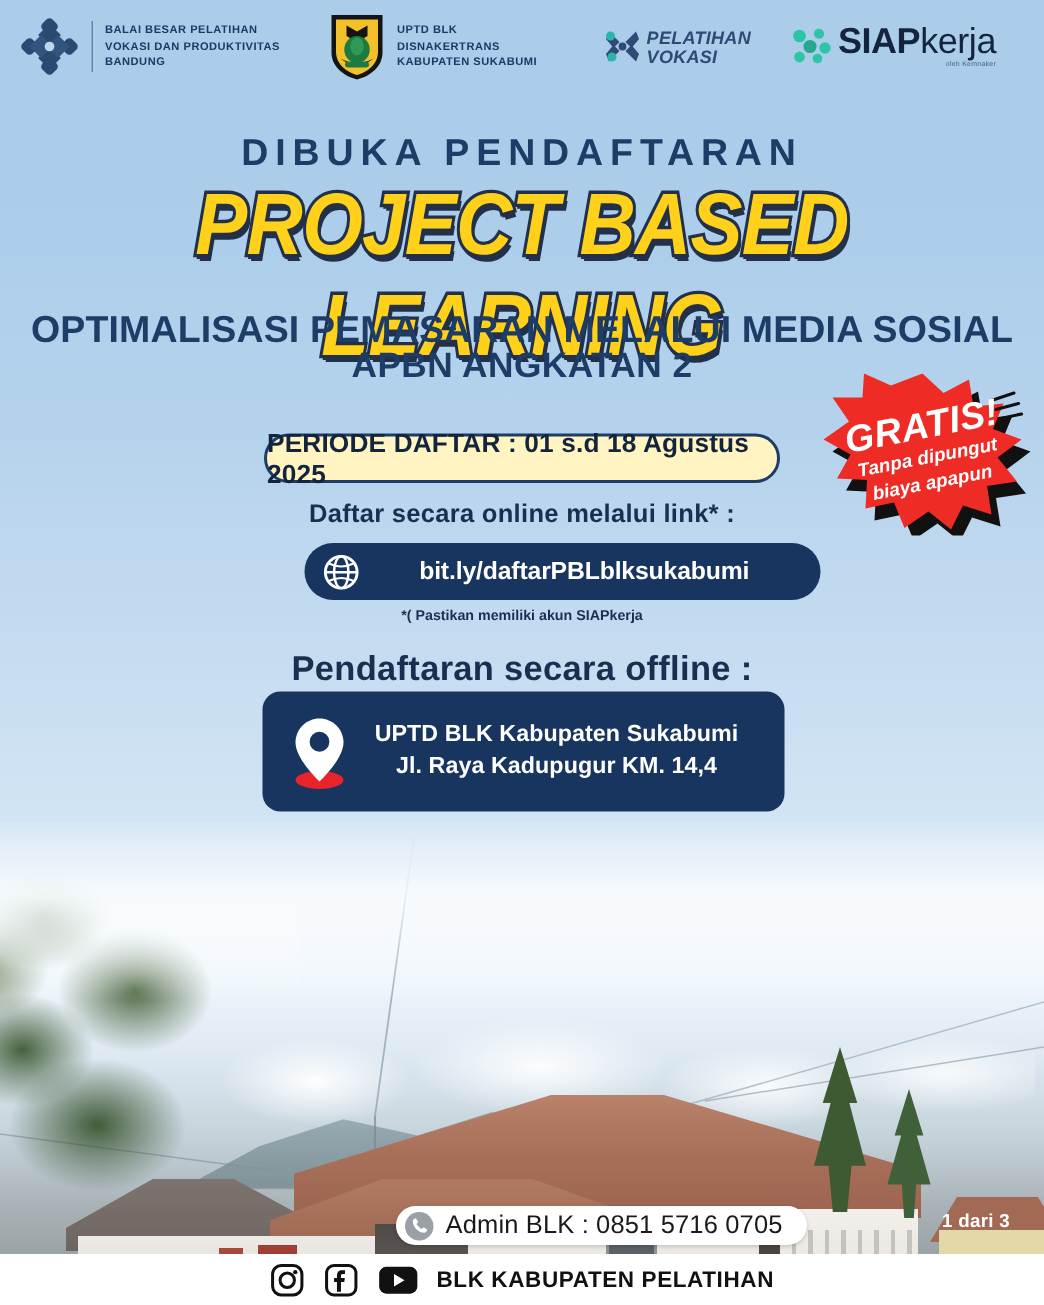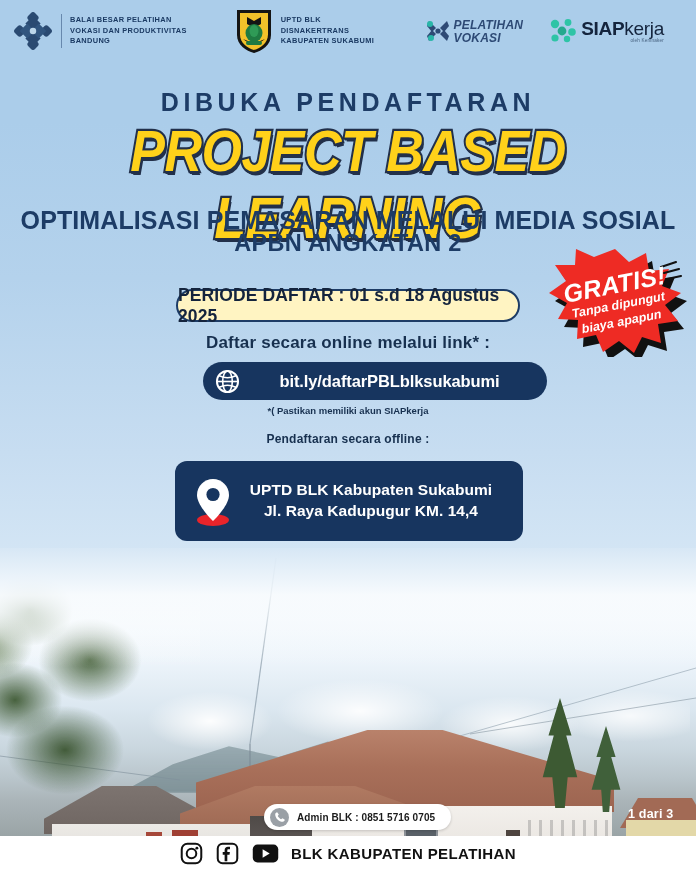--- a/index.html
+++ b/index.html
@@ -36,21 +36,21 @@
     height: 62px;
     display: flex;
     align-items: center;
     padding: 0 14px;
     box-sizing: border-box;
   }
   .logo-group {
     display: flex;
     align-items: center;
   }
-  .logo-bbpvp { margin-right: 16px; }
+  .logo-bbpvp { margin-right: 0px; }
   .knot-icon {
     width: 38px; height: 38px;
     display: block;
   }
   .divider-v {
     width: 1px;
     height: 34px;
     background: #30507a;
     opacity: .55;
     margin: 0 8px 0 9px;
@@ -93,21 +93,21 @@
     font-weight: bold;
     font-style: italic;
     letter-spacing: .2px;
   }
   .vokasi-words .l1 { font-size: 12px; display:block; }
   .vokasi-words .l2 { font-size: 12px; display:block; margin-top: 1px; }
 
   .logo-siap { display:flex; align-items:center; margin-right: 18px; }
   .siap-mark { width: 28px; height: 26px; display:block; margin-right:4px; }
   .siap-words { line-height:1; }
-  .siap-words .row1 { font-size: 19px; letter-spacing:-.3px; }
+  .siap-words .row1 { font-size: 24px; letter-spacing:-.3px; }
   .siap-words .s1 { font-weight: bold; color:#14243d; }
   .siap-words .s2 { font-weight: normal; color:#14243d; }
   .siap-words .row2 {
     display:block;
     font-size: 4.6px;
     color:#46617f;
     letter-spacing:.2px;
     text-align:right;
     margin-top:1px;
   }
@@ -265,21 +265,21 @@
     font-size: 9.5px;
     font-weight: bold;
     color: #17304f;
   }
 
   
   .label-offline {
     position:absolute;
     top: 432px; left:0; width:696px;
     text-align:center;
-    font-size: 12px;
+    font-size: 23px;
     font-weight:bold;
     color: #17304f;
     letter-spacing: .2px;
   }
   .addr-box {
     position:absolute;
     top: 461px;
     left: 175px;
     width: 348px;
     height: 80px;
@@ -474,22 +474,22 @@
   .phone-circle {
     width: 19px; height:19px;
     border-radius:50%;
     background:#9aa0a6;
     display:flex; align-items:center; justify-content:center;
     margin-right: 8px;
     flex:0 0 auto;
   }
   .phone-circle svg { width: 12px; height:12px; display:block; }
   .admin-text {
-    font-size: 10px;
-    font-weight: bold;
+    font-size: 17px;
+    font-weight: normal;
     color: #1a1a1a;
     letter-spacing:.1px;
     white-space:nowrap;
   }
   .page-indicator {
     position:absolute;
     top: 807px;
     left: 628px;
     font-size: 12.5px;
     font-weight: bold;

